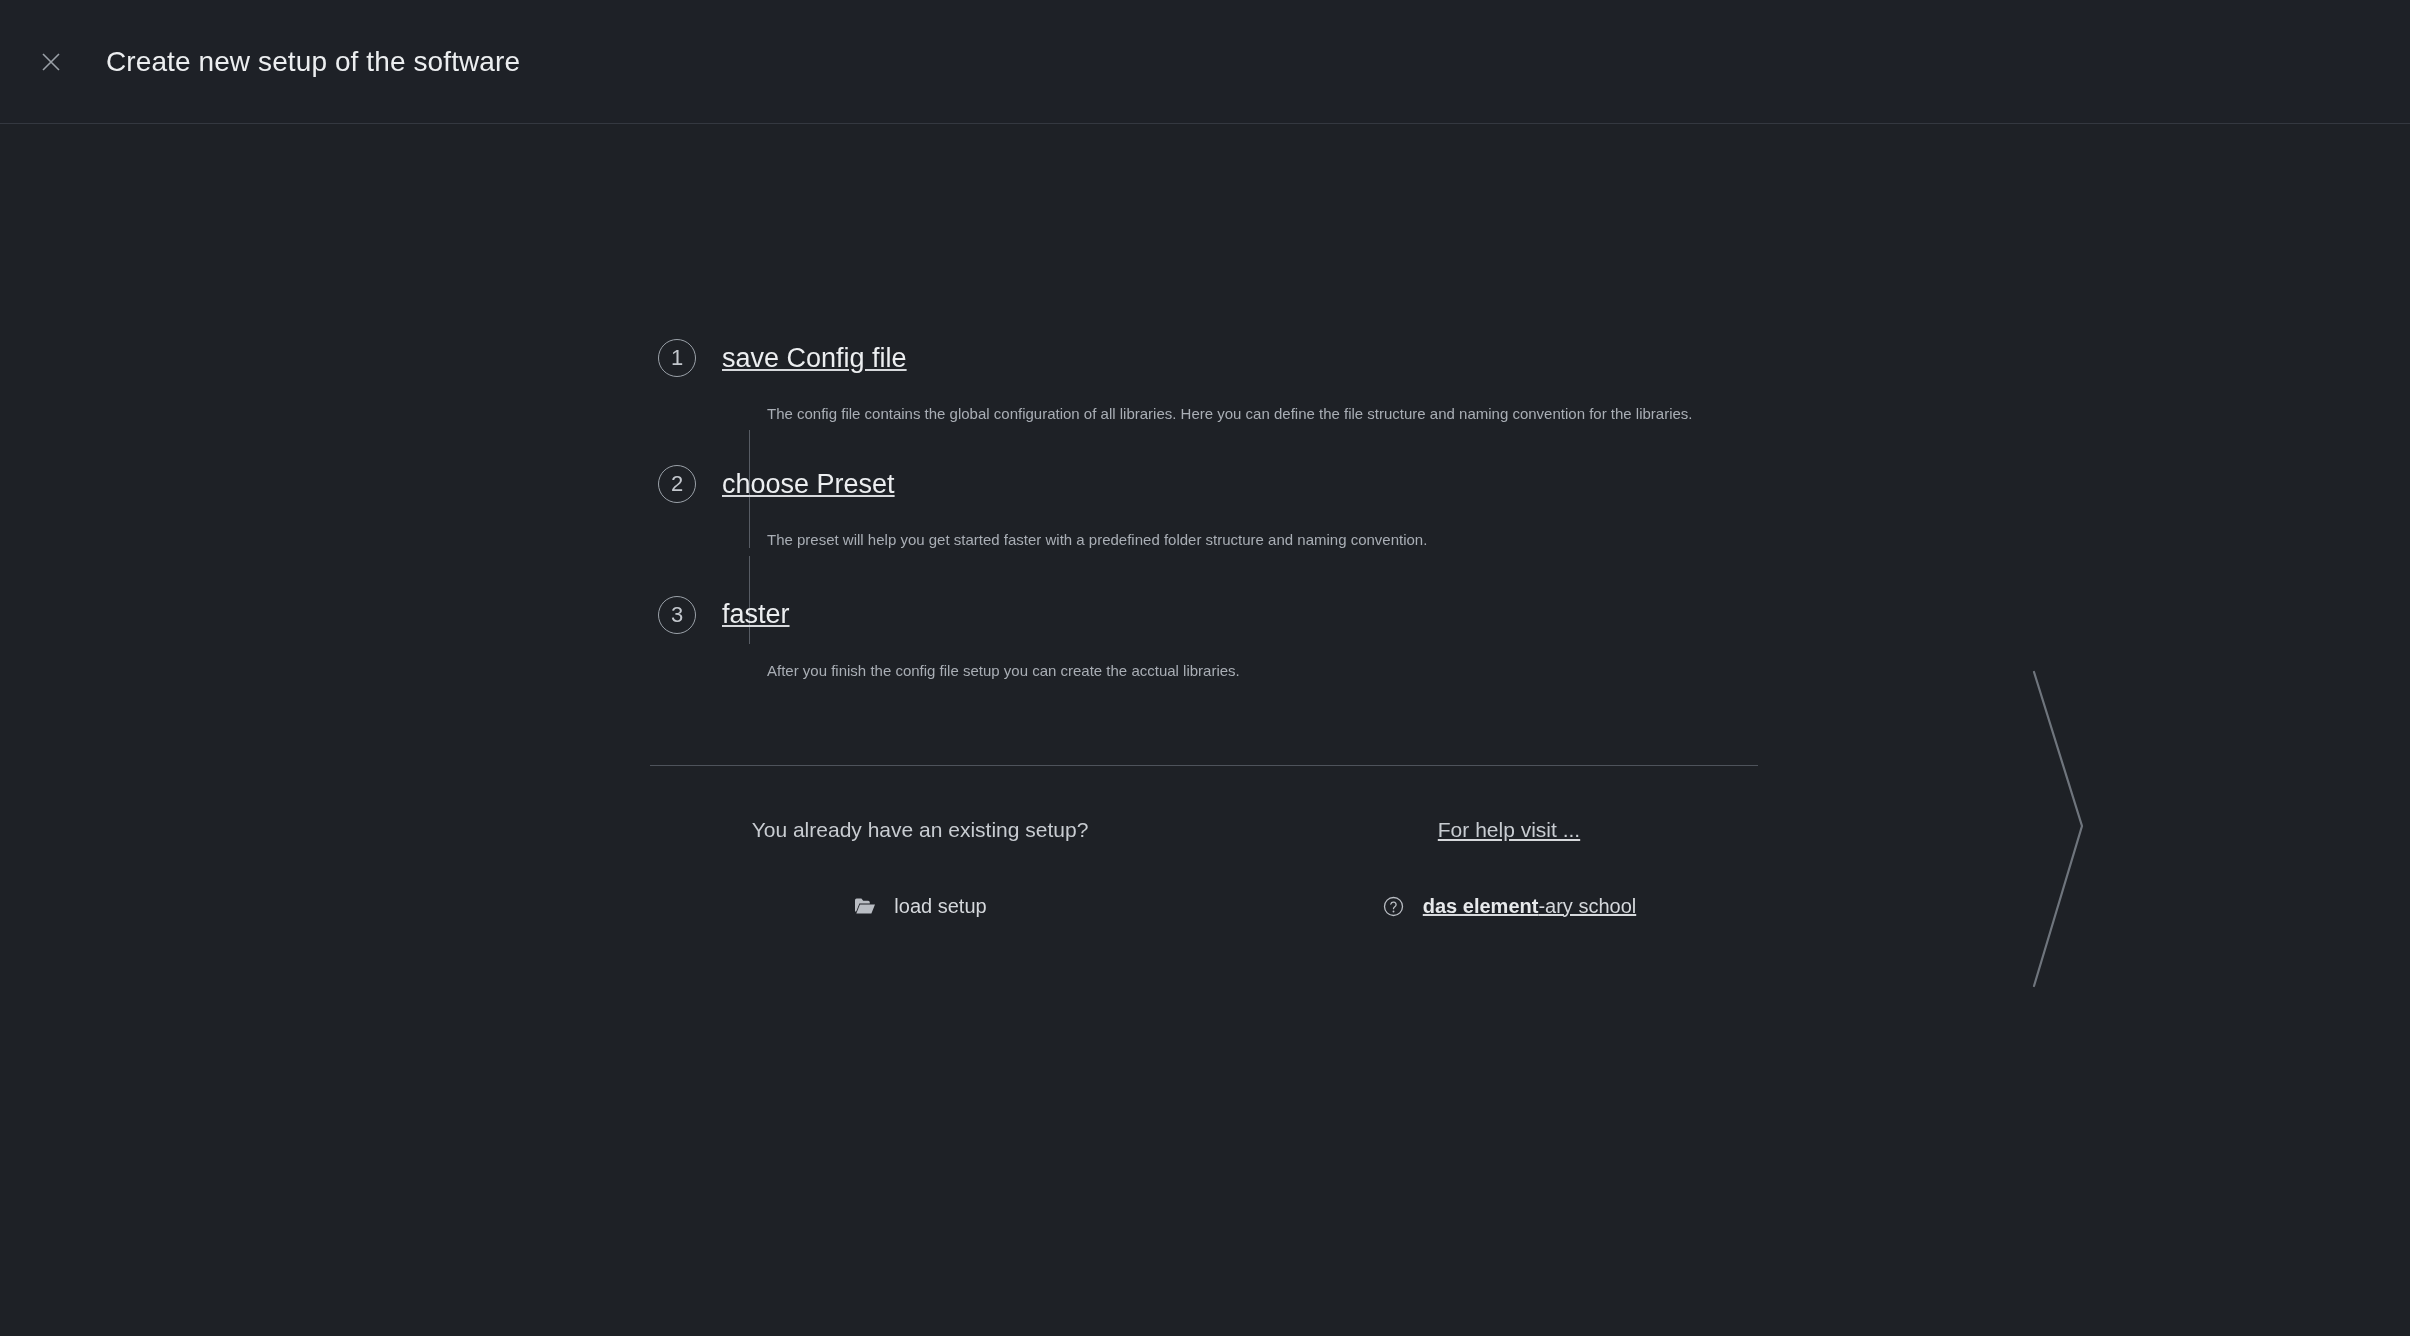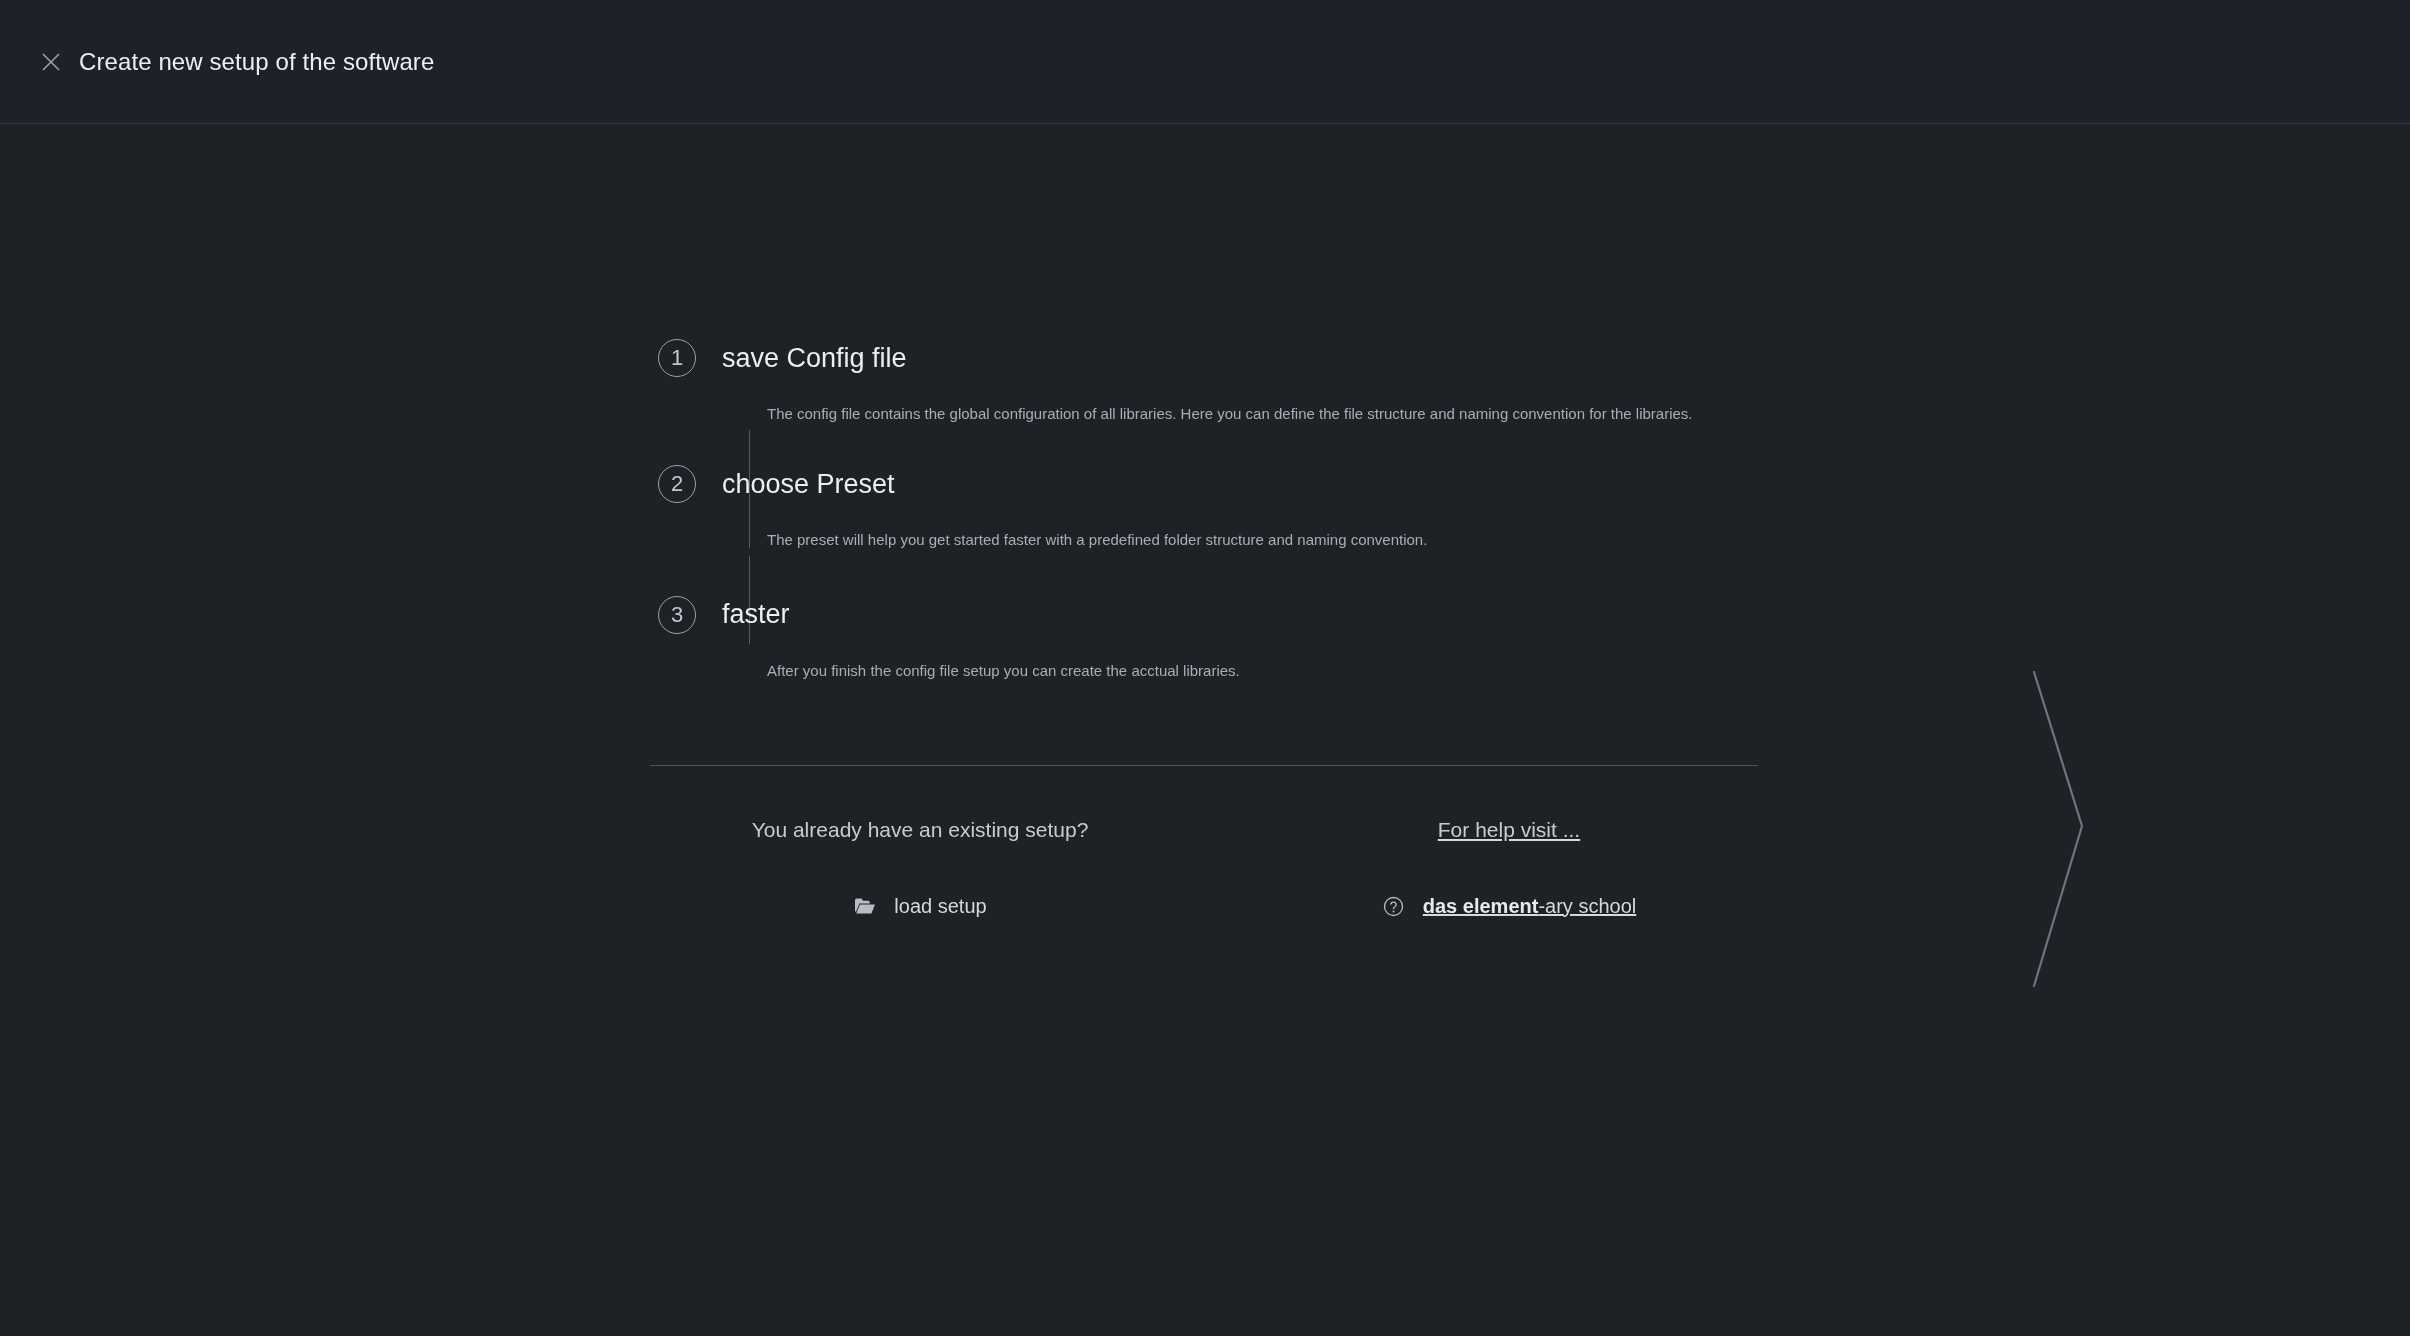--- a/index.html
+++ b/index.html
@@ -38,22 +38,22 @@
     display: flex;
     align-items: center;
     justify-content: center;
     cursor: pointer;
     background: none;
     border: none;
     padding: 0;
   }
   #close-btn svg { display: block; }
   #header-title {
-    margin-left: 5px;
-    font-size: 24px;
+    margin-left: 32px;
+    font-size: 28px;
     font-weight: 400;
     color: #eceef0;
     letter-spacing: 0.1px;
     white-space: nowrap;
   }
 
   
   #stage {
     position: absolute;
     left: 0;
@@ -71,20 +71,21 @@
 
   
   .step {
     position: relative;
     padding-left: 72px;
   }
   .step-head {
     display: flex;
     align-items: center;
     height: 44px;
+    text-decoration: underline;
   }
   .step-badge {
     position: absolute;
     left: 8px;
     top: 3px;
     width: 38px;
     height: 38px;
     border-radius: 50%;
     border: 1px solid #9ba1a9;
     display: flex;

